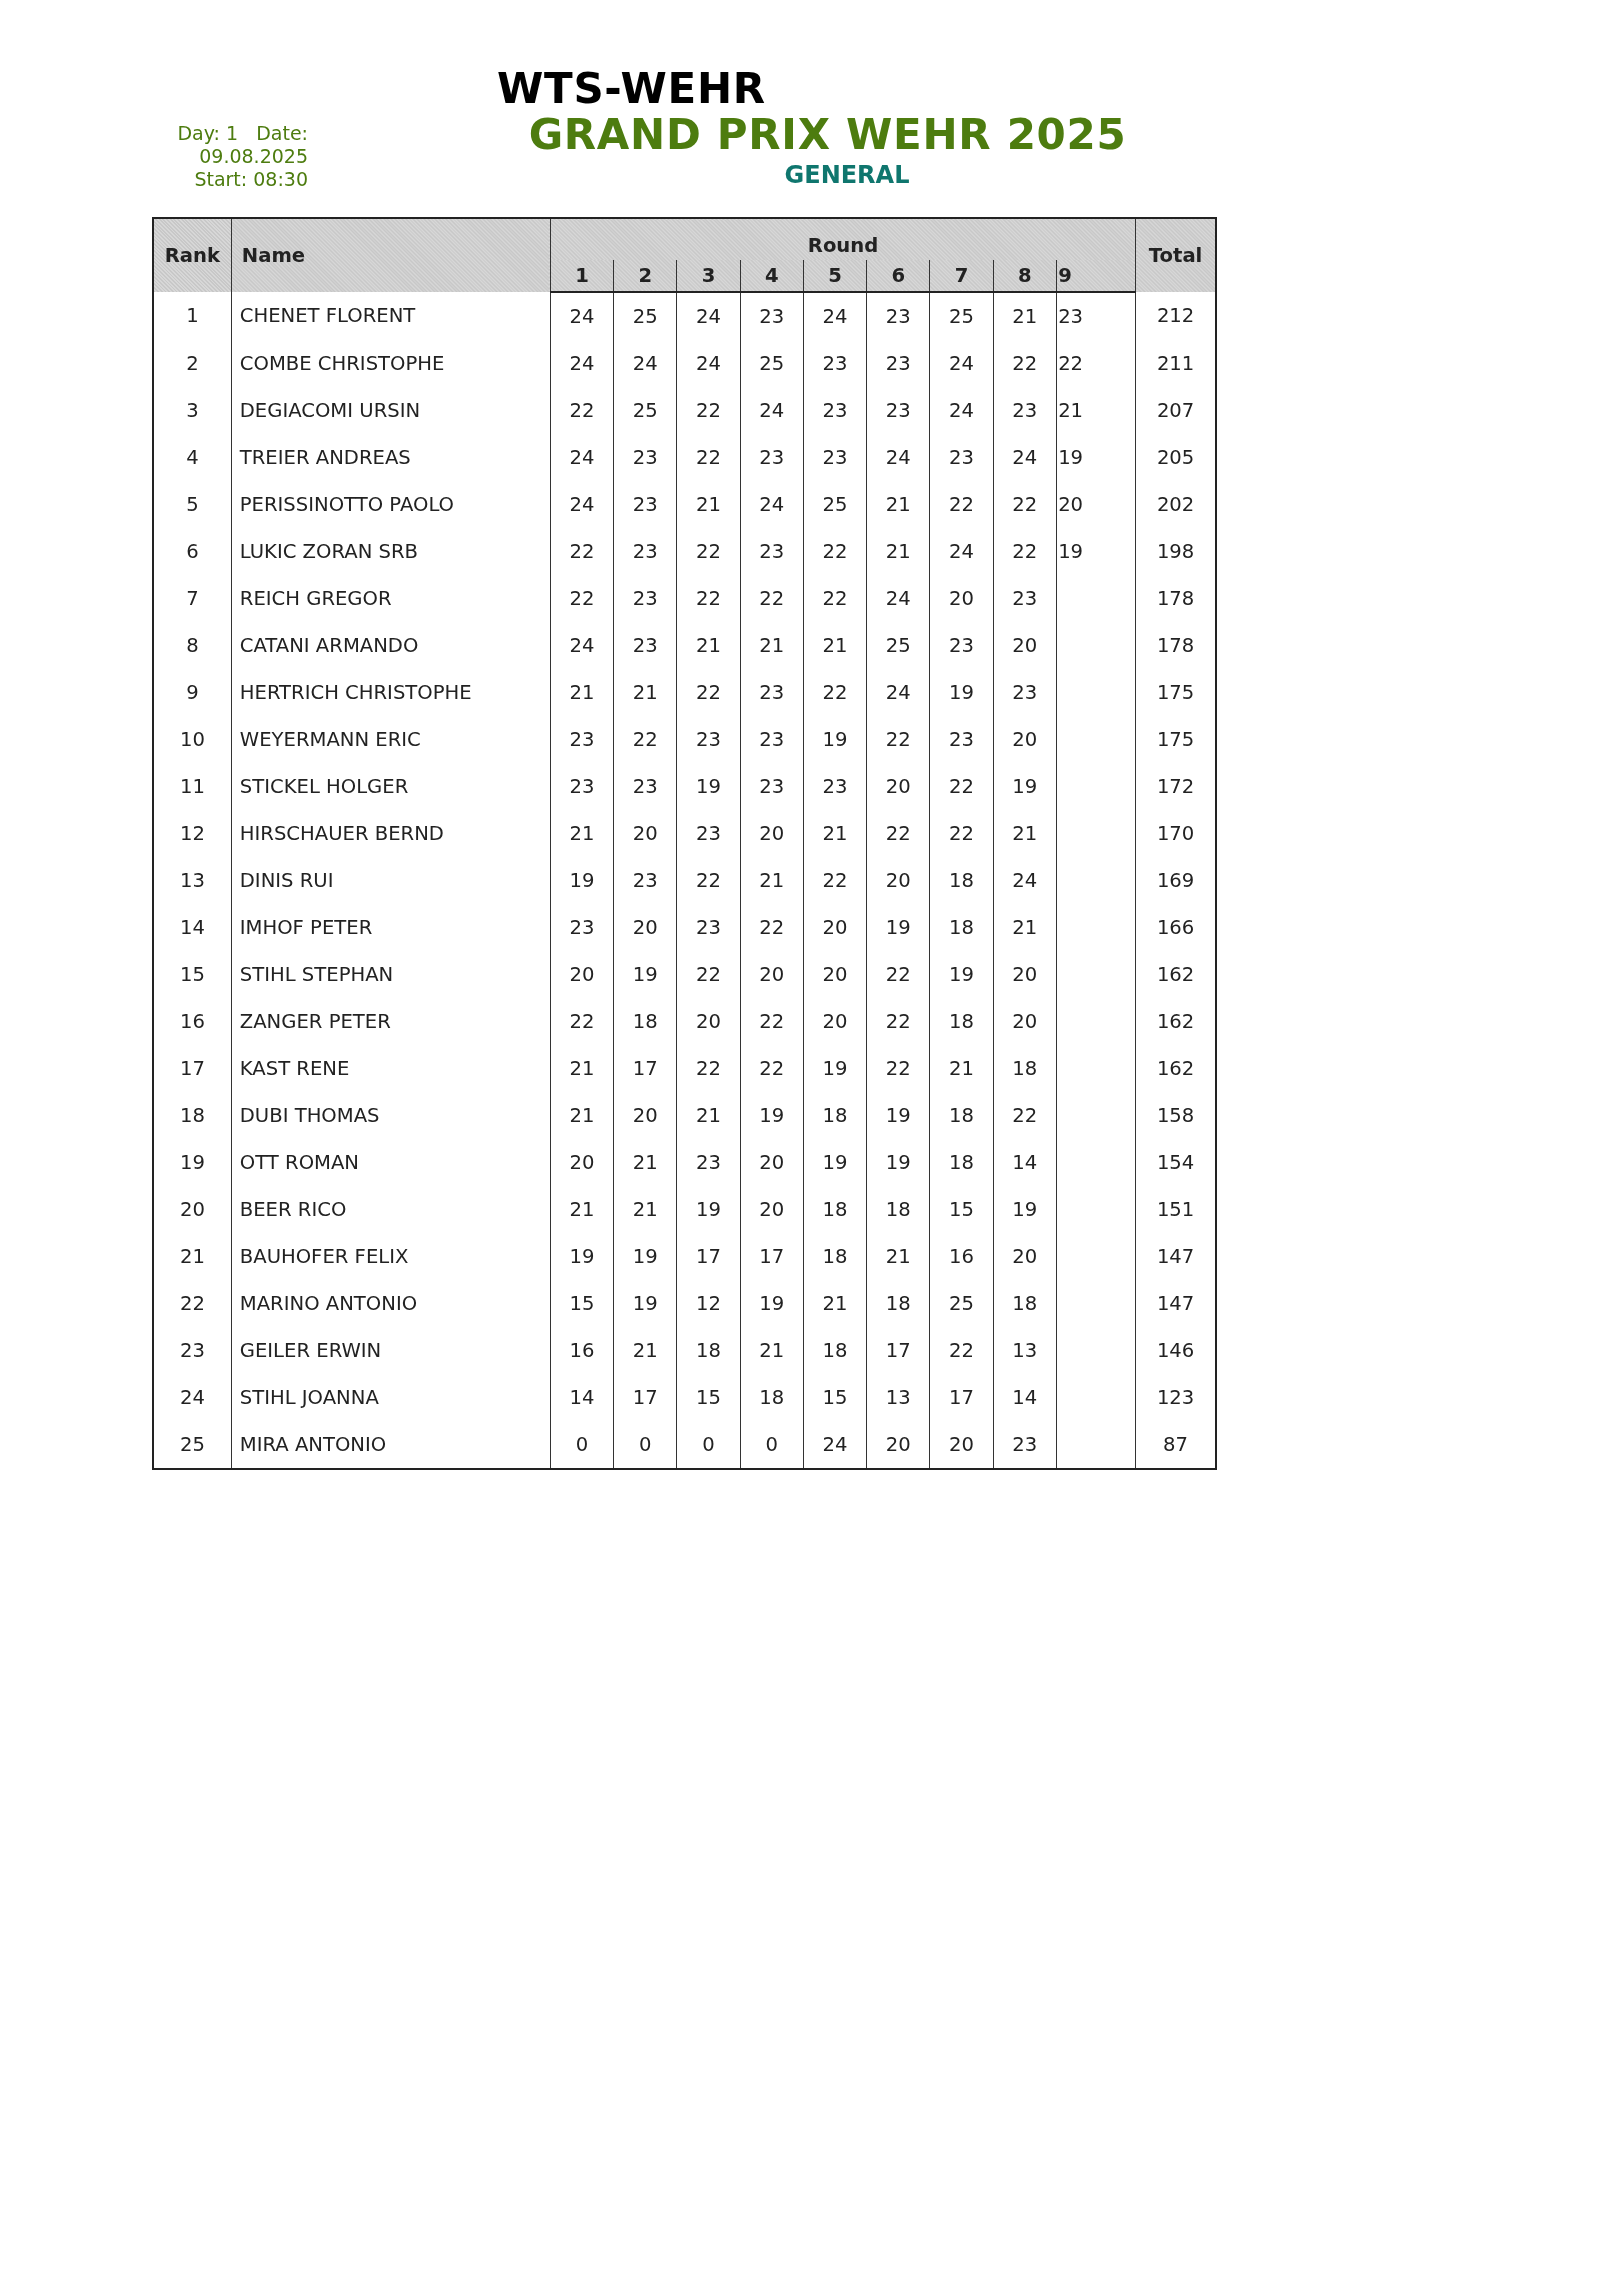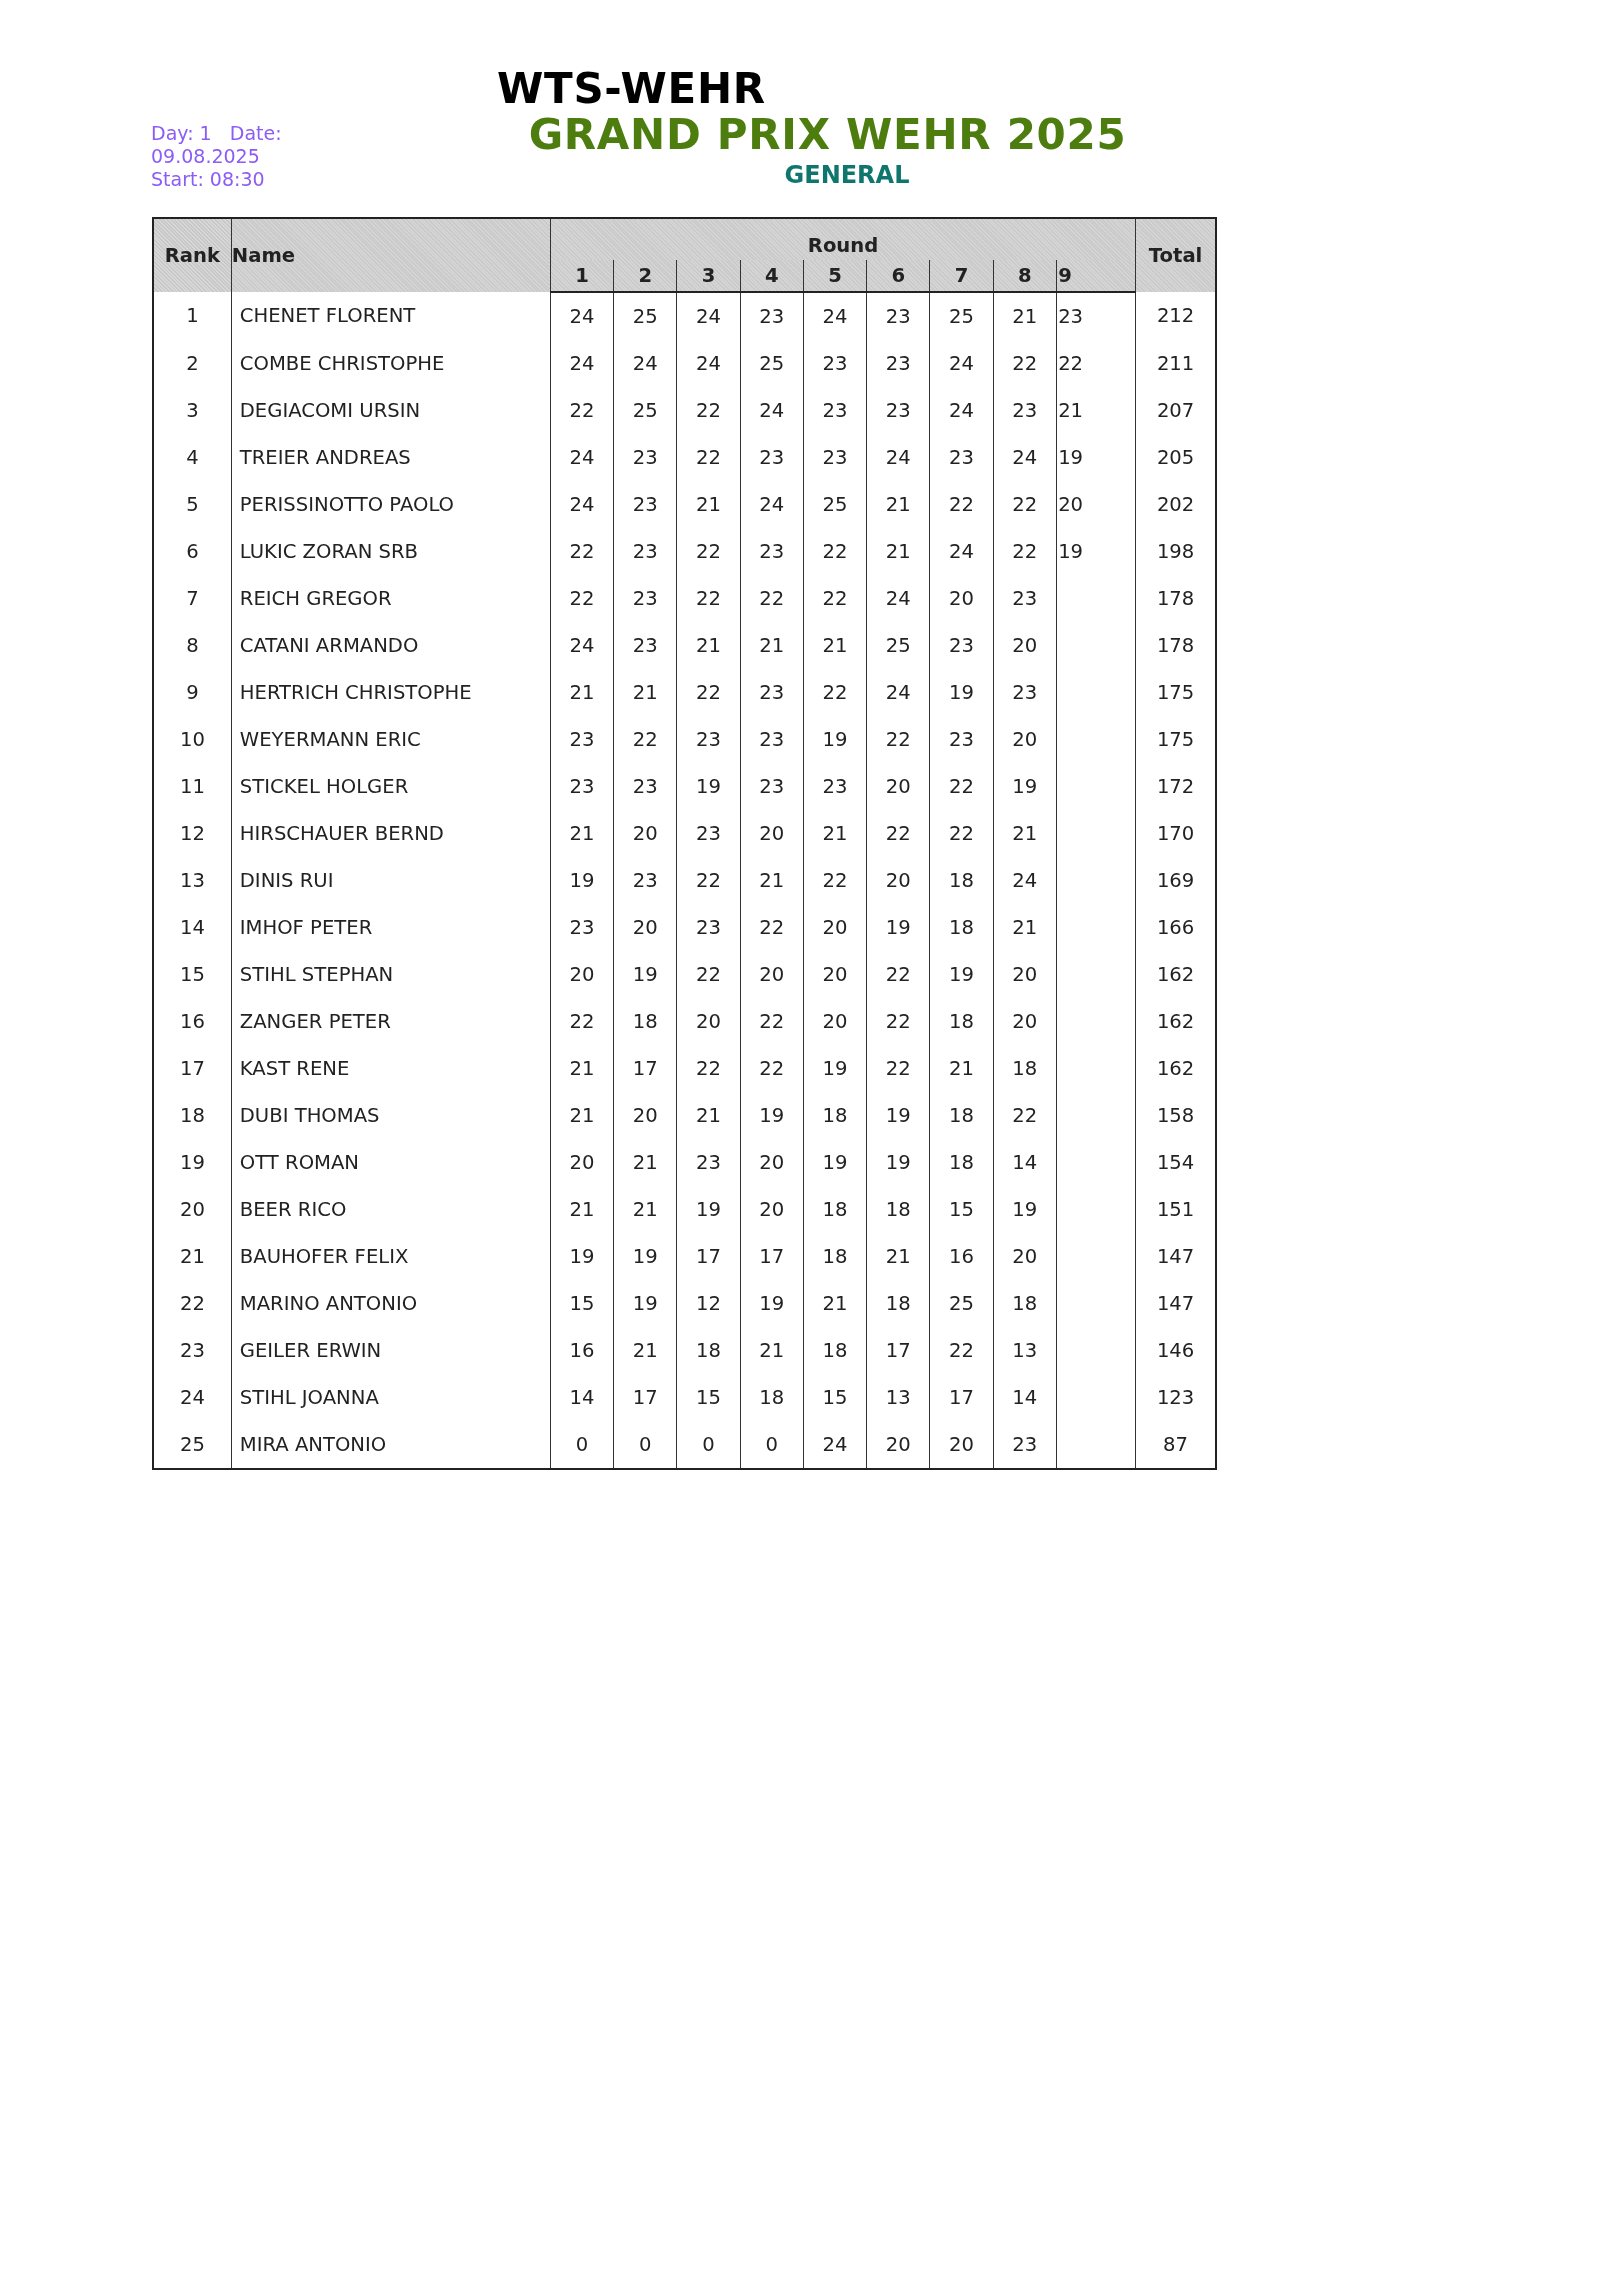--- a/index.html
+++ b/index.html
@@ -2,21 +2,21 @@
 <html style="font-size:10.5px"><head>
   <meta charset="utf-8">
   <style>
     html, body { margin: 0; padding: 0; background: #ffffff; }
     body {
       width: 1622px; height: 2295px; position: relative; overflow: hidden;
       font-family: "DejaVu Sans", sans-serif; color: #1a1a1a;
     }
     .meta {
       position: absolute; left: 151px; top: 122px; width: 157px;
-      font-size: 19px; line-height: 23px; color: #8b5cf6;
+      text-align: right; font-size: 19px; line-height: 23px; color: #4d7c0f;
     }
     .title-block {
       position: absolute; left: 497px; width: 661px; text-align: center;
     }
     .t1 { position: absolute; top: 64px; left: 0; right: 0; text-align: left;
       font-size: 42px; font-weight: bold; color: #000000; letter-spacing: 0.7px; }
     .t2 { position: absolute; top: 110px; left: 0; right: 0; text-align: center;
       font-size: 42px; font-weight: bold; color: #4d7c0f; letter-spacing: 0.7px; }
     .t3 { position: absolute; top: 161px; left: 39px; right: 0; text-align: center;
       font-size: 24px; font-weight: bold; color: #0f766e; }
@@ -33,21 +33,21 @@
     table.results col.c-total { width: 80px; }
 
     thead th {
       background-color: #d4d4d4;
       background-image: repeating-linear-gradient(45deg, rgba(0,0,0,0.06) 0 1.3px, rgba(255,255,255,0.08) 1.3px 2.6px);
       font-weight: bold; font-size: 19.6px; color: #222; padding: 0;
     }
     thead tr.h1 th { height: 38px; }
     thead tr.h2 th { height: 31px; }
     th.rank-h { text-align: center; border-right: 1.3px solid #333; vertical-align: middle; }
-    th.name-h { text-align: left; padding-left: 0; border-right: 1.3px solid #333; vertical-align: middle; }
+    th.name-h { text-align: left; padding-left: 10px; border-right: 1.3px solid #333; vertical-align: middle; }
     th.round-h { text-align: center; vertical-align: bottom; padding-bottom: 2.6px; }
     th.total-h { text-align: center; border-left: 1.3px solid #333; vertical-align: middle; }
     th.rd-h { text-align: center; border-right: 1.3px solid #333; vertical-align: middle; }
     th.rd-h.nine { text-align: left; padding-left: 1.3px; border-right: none; }
     thead tr.h2 th { border-bottom: 2.6px solid #222; }
 
     tbody td {
       height: 47px; padding: 0; font-size: 19.6px; color: #222;
       border-right: 1.3px solid #333; vertical-align: middle;
     }

